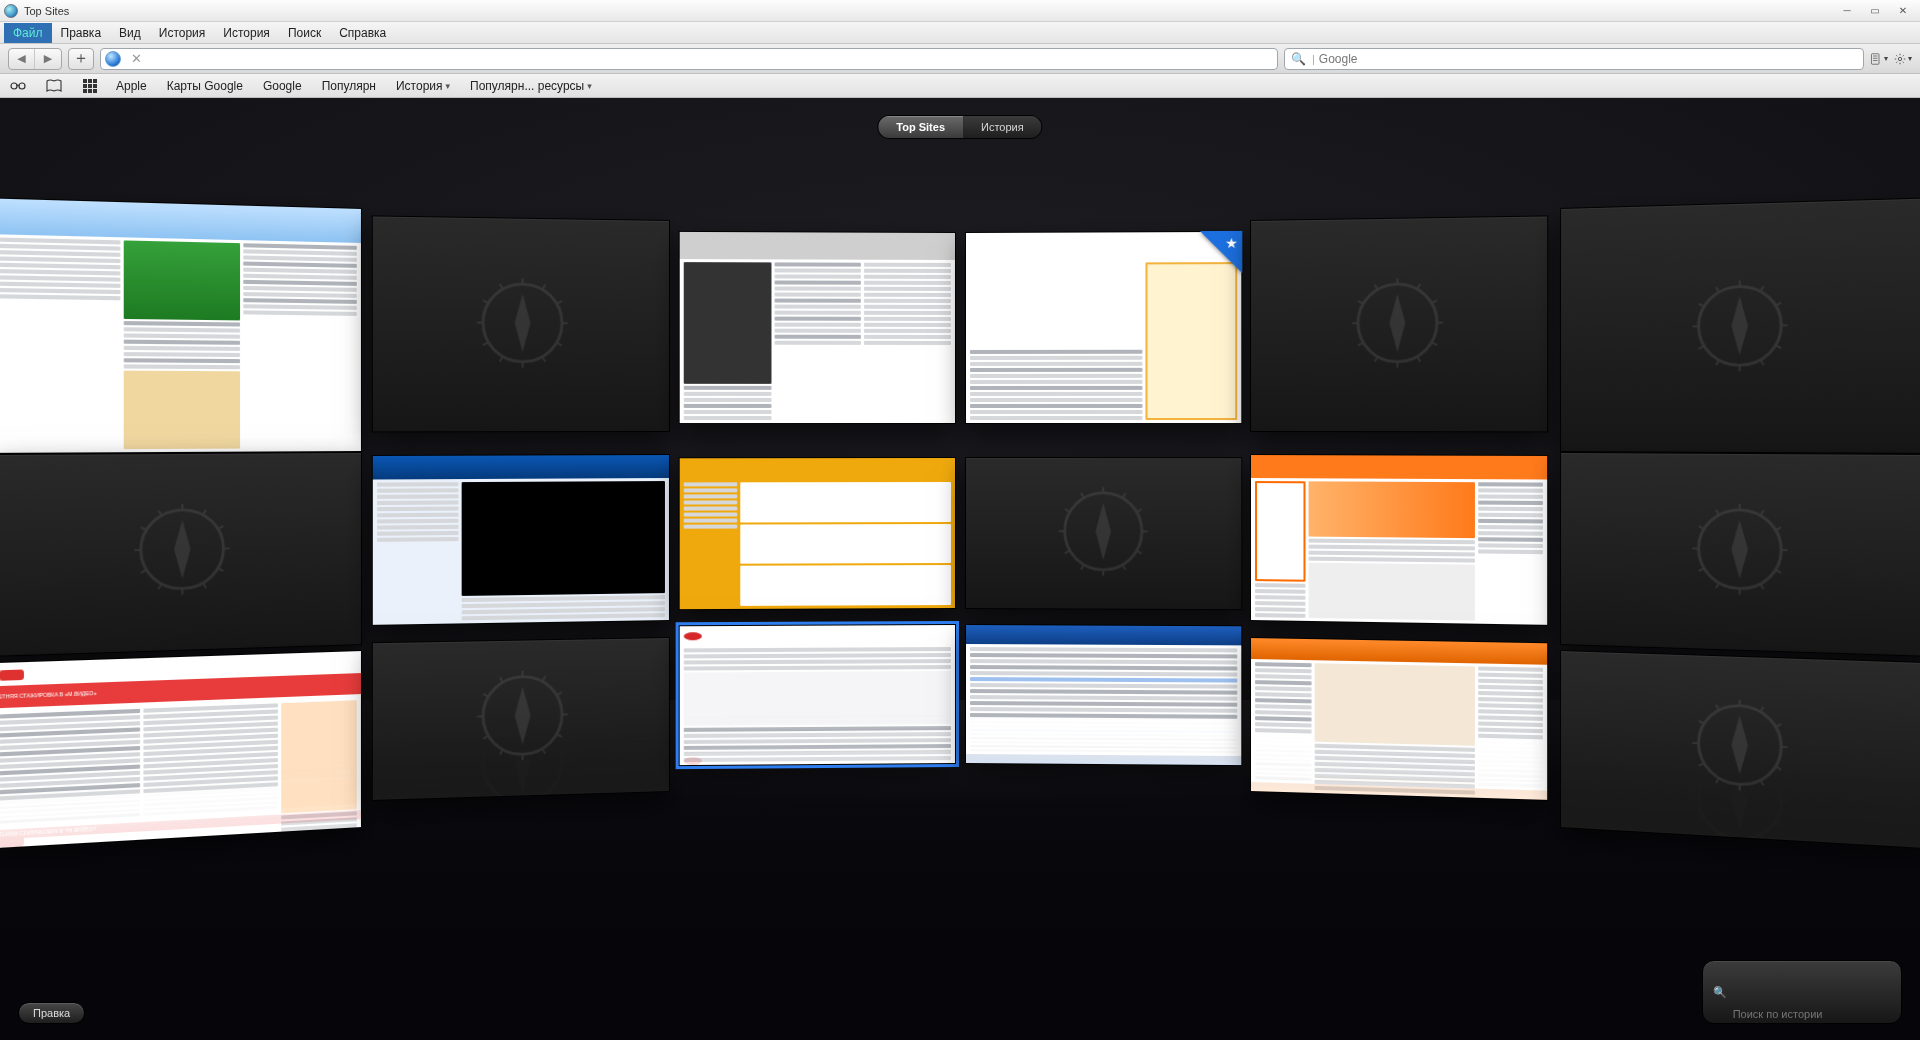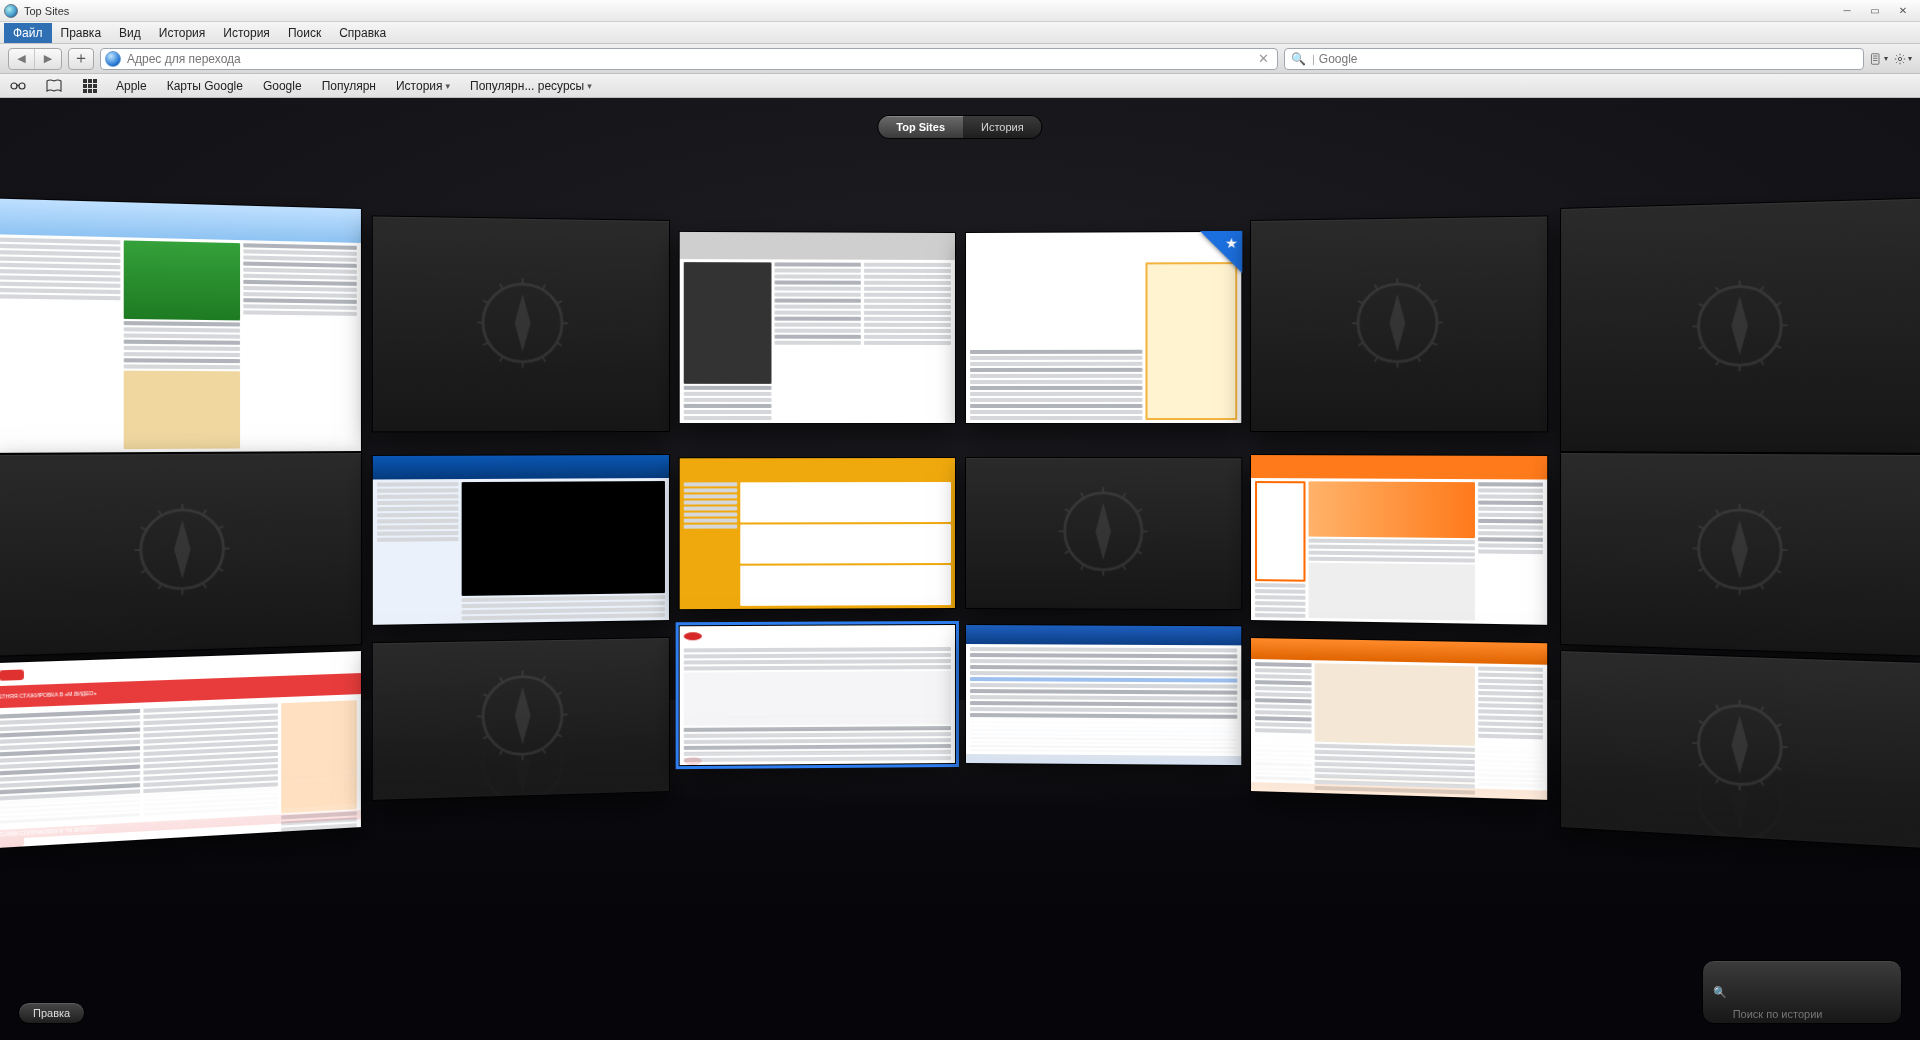--- a/index.html
+++ b/index.html
@@ -24,21 +24,21 @@
   color:#555; font-size:10px; border:1px solid transparent;
 }
 
 
 .menubar {
   height: 22px; background: linear-gradient(#f5f5f5,#e5e5e5);
   display:flex; align-items:center; font-size:12px; color:#222;
   border-bottom:1px solid #c6c6c6; padding:0 4px;
 }
 .menubar .mitem { padding: 3px 9px; cursor:default; }
-.menubar .mitem.active { background:#2f6fb3; color:#ffffff; }
+.menubar .mitem.active { background:#2f6fb3; color:#5eead4; }
 
 
 .toolbar {
   height: 30px; background: linear-gradient(#f0f0f0,#d9d9d9);
   display:flex; align-items:center; padding: 3px 8px; gap:6px;
   border-bottom:1px solid #bfbfbf;
 }
 .seg {
   display:flex; border:1px solid #a7a7a7; border-radius:4px; overflow:hidden;
   background:linear-gradient(#fafafa,#e2e2e2); height:22px;
@@ -216,21 +216,20 @@
 
 <div class="toolbar">
   <div class="seg">
     <button>◀</button>
     <button>▶</button>
   </div>
   <div class="single-btn">＋</div>
 
   <div class="urlfield">
     <div class="globe"></div>
-    <input placeholder="Адрес для перехода" style="">
     <span class="clear">✕</span>
   </div>
 
   <div class="searchfield">
     <span class="mag">🔍</span>
     <span class="sep">|</span>
     <span style="color:#777;font-size:12px;margin-right:2px;">Google</span>
     <input style="visibility: hidden; width: 0px;" placeholder="Google">
     <input style="flex: 1 1 0%; border: none; outline: none; font-size: 12px; color: rgb(136, 136, 136); background: transparent;">
   </div>

